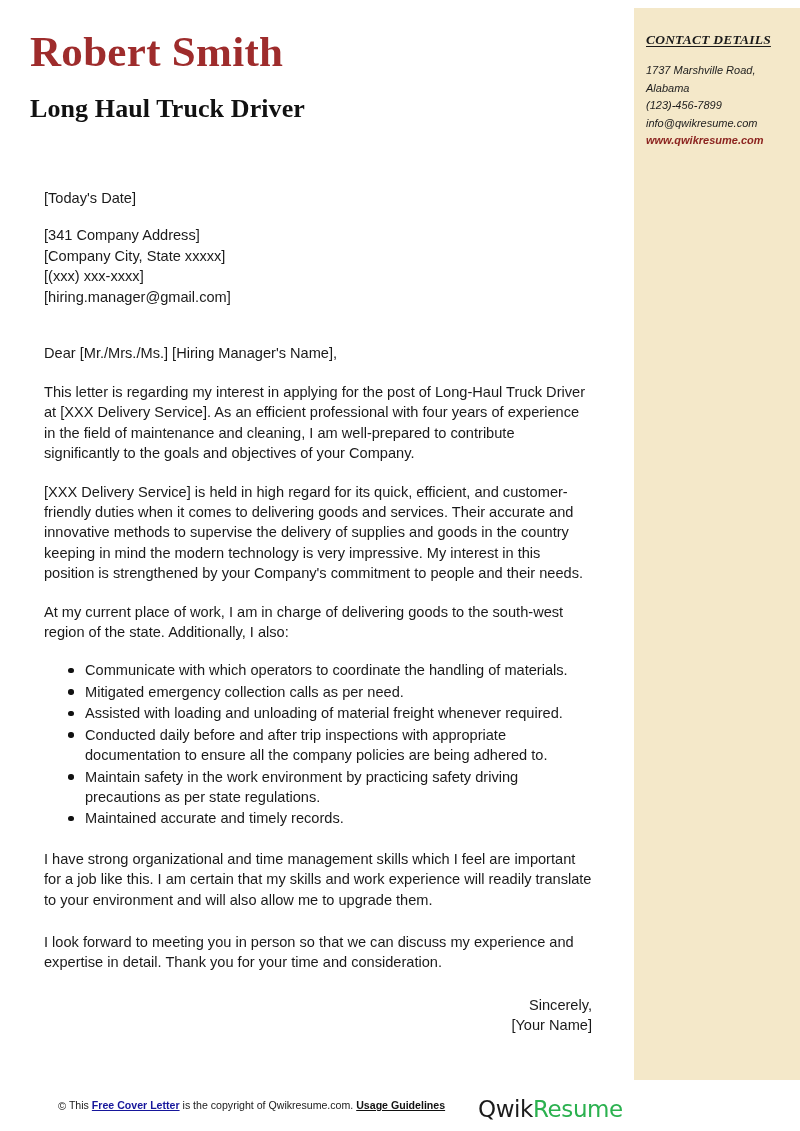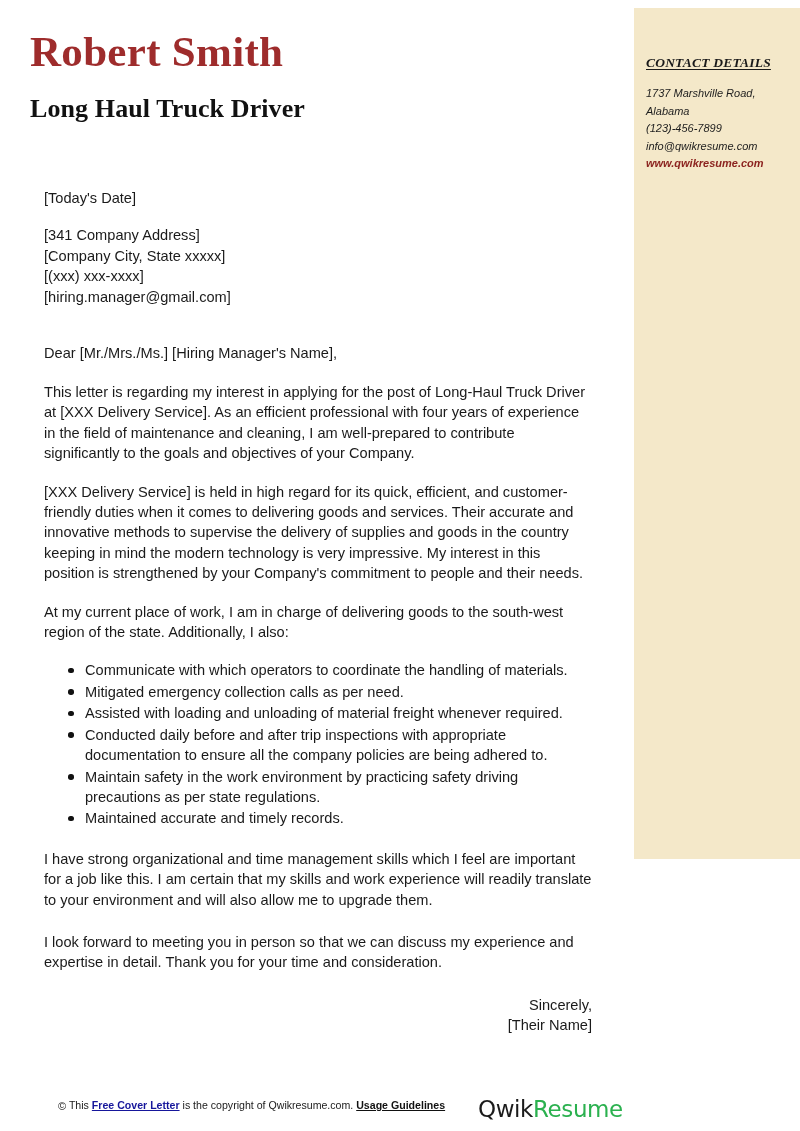--- a/index.html
+++ b/index.html
@@ -15,23 +15,23 @@
     font-family: "Liberation Sans", sans-serif;
     overflow: hidden;
   }
 
   
   #contact-sidebar {
     position: absolute;
     left: 634px;
     top: 8px;
     width: 166px;
-    height: 851px;
+    height: 1072px;
     background: #F4E8C9;
-    padding: 47px 10px 0 12px;
+    padding: 24px 10px 0 12px;
   }
   #contact-heading {
     font-family: "Liberation Serif", serif;
     font-weight: bold;
     font-style: italic;
     font-size: 13.5px;
     letter-spacing: 0.2px;
     color: #1a1a1a;
     text-decoration: underline;
     text-underline-offset: 2px;
@@ -234,21 +234,21 @@
       <li>Conducted daily before and after trip inspections with appropriate documentation to ensure all the company policies are being adhered to.</li>
       <li>Maintain safety in the work environment by practicing safety driving precautions as per state regulations.</li>
       <li>Maintained accurate and timely records.</li>
     </ul>
 
     <p class="para">I have strong organizational and time management skills which I feel are important for a job like this. I am certain that my skills and work experience will readily translate to your environment and will also allow me to upgrade them.</p>
     <p class="para spaced-top">I look forward to meeting you in person so that we can discuss my experience and expertise in detail. Thank you for your time and consideration.</p>
 
     <div id="signoff-block">
       <div class="closing-line">Sincerely,</div>
-      <div class="closing-line">[Their Name]</div>
+      <div class="closing-line">[Your Name]</div>
     </div>
 
   </div>
 
   <div id="page-footer">
     <div id="qwikresume-logo">
       <span id="logo-qwik">Qwik</span><span id="logo-resume">Resume</span>
     </div>
     <div id="footer-credit">
       <span id="copyright-symbol">©</span>

